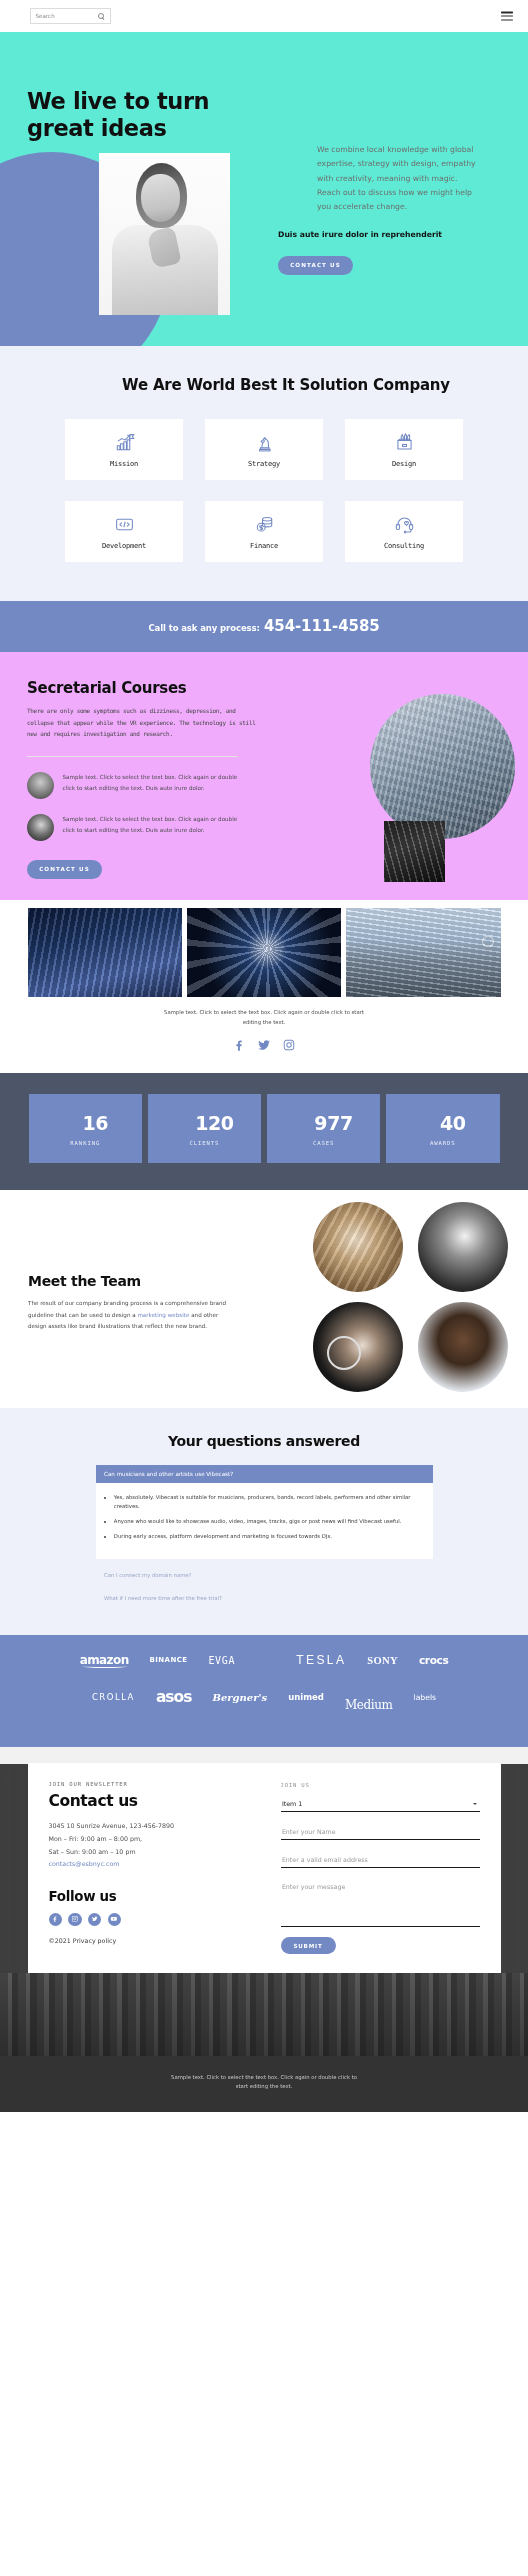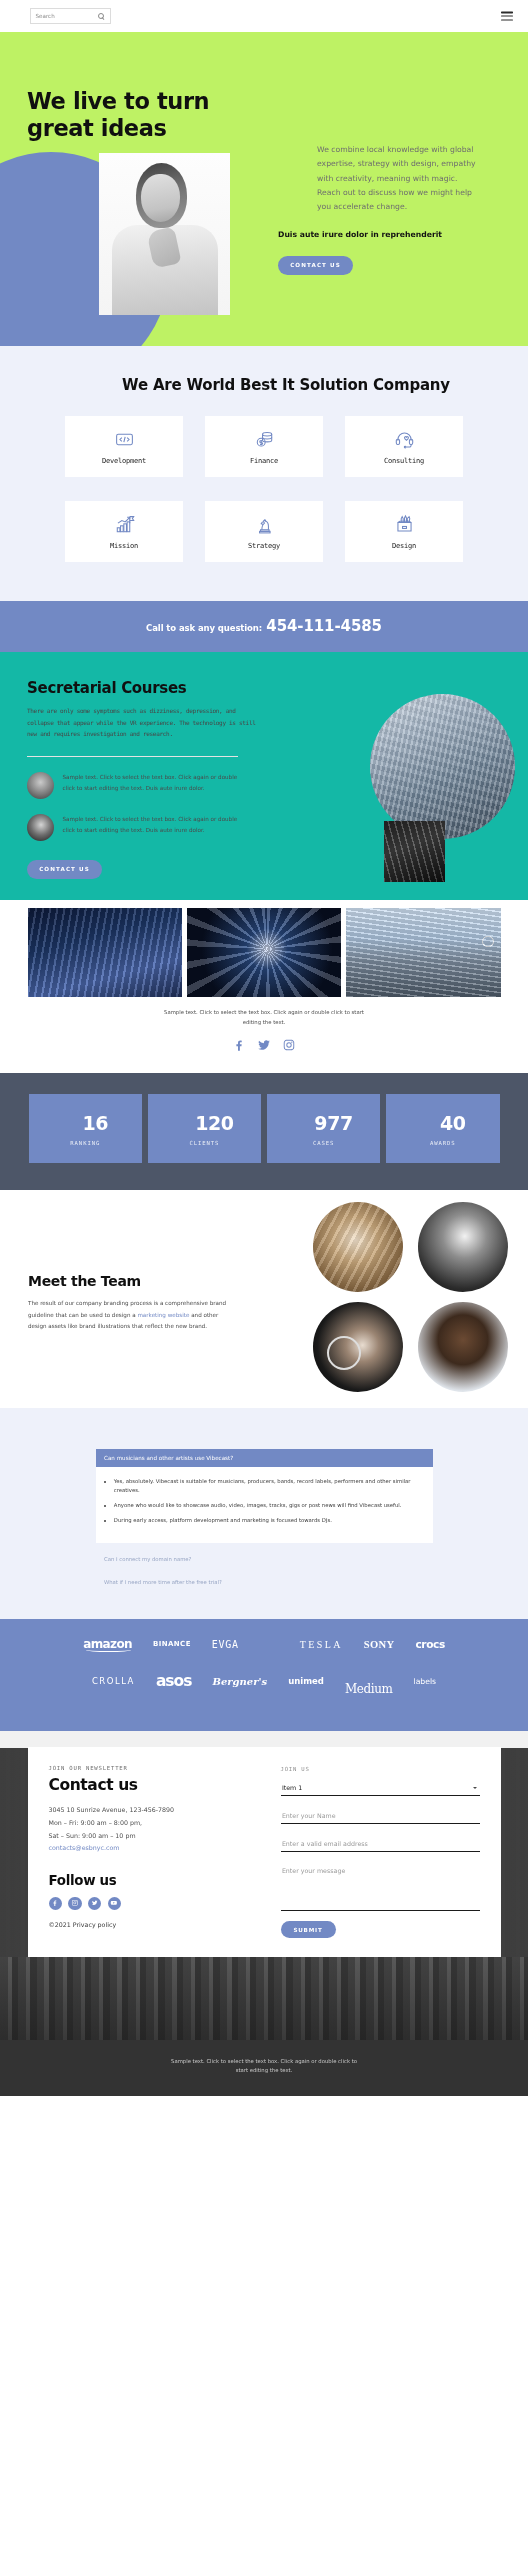--- a/index.html
+++ b/index.html
@@ -45,21 +45,21 @@
     transform-origin: left center;
   }
   .burger {
     position:absolute; right: 15.5px; top:50%; transform:translateY(-50%);
     width: 12px; height: 9.2px; display:flex; flex-direction:column;
     justify-content:space-between; cursor:pointer;
   }
   .burger span { display:block; height:1.5px; background:#2b2b2b; border-radius:0.7px; }
 
   
-  .hero { position: relative; height: 314px; background:#bef264; overflow:hidden; }
+  .hero { position: relative; height: 314px; background:#5eead4; overflow:hidden; }
   .hero-blob {
     position:absolute; left:-67px; top:120px; width: 236px; height: 236px;
     background:#7289c4; border-radius:50%;
   }
   .hero-h1 {
     position:absolute; left: 27px; top: 56px;
     font-size: 22.5px; line-height: 1.18; font-weight: 800;
     letter-spacing: -0.4px; color:#101010; width: 232px;
     font-family: "DejaVu Sans", sans-serif;
   }
@@ -143,21 +143,21 @@
     background:#7289c4; height: 51px;
     display:flex; align-items:center; justify-content:center;
   }
   .cta-text {
     font-size: 8.5px; font-weight: 800; color:#fff; letter-spacing:-0.1px;
     font-family: "DejaVu Sans", sans-serif;
   }
   .cta-num { font-size: 15px; font-weight: 800; margin-left:4.2px; }
 
   
-  .secret { position:relative; background:#14b8a6; padding: 27px 0 21px; min-height: 247px; }
+  .secret { position:relative; background:#f0abfc; padding: 27px 0 21px; min-height: 247px; }
   .secret-left { width: 232px; margin-left: 27px; }
   .secret-h2 {
     font-size: 15px; font-weight: 800; letter-spacing:-0.3px; color:#101010;
     font-family: "DejaVu Sans", sans-serif;
   }
   .secret-p {
     margin-top: 8.5px; font-size: 6px; line-height: 1.95; color:#474747;
     font-family: "DejaVu Sans Mono", monospace; letter-spacing:-0.3px;
   }
   .hr-line { margin-top: 15.5px; height:0.7px; background:#e3e3e3; width: 211px; }
@@ -298,21 +298,21 @@
   }
   .brand {
     color:#fff; white-space:nowrap; cursor:pointer;
     font-family: "DejaVu Sans", sans-serif;
   }
   .b-amazon { font-size: 12px; font-weight: 700; letter-spacing:-0.6px; position:relative; }
   .b-amazon::after{content:"";position:absolute;left:2.8px;right:1.4px;bottom:-1.4px;height:2.8px;
     border-bottom:1.4px solid #fff;border-radius:0 0 50% 50%;}
   .b-binance { font-size: 7px; font-weight: 700; letter-spacing: 0.4px; }
   .b-evga { font-size: 10px; font-weight: 400; letter-spacing: 0.7px; font-family:"DejaVu Sans Mono", monospace;}
-  .b-tesla { font-size: 10px; font-weight: 400; letter-spacing: 2.4px; font-family:Liberation Serif, serif;margin-left:40px;}
+  .b-tesla { font-size: 12px; font-weight: 400; letter-spacing: 2.4px; font-family:Liberation Sans, sans-serif;margin-left:40px;}
   .b-sony { font-size: 10.6px; font-weight: 700; letter-spacing: 0.3px; font-family:"Liberation Serif", serif;}
   .b-crocs { font-size: 10.6px; font-weight: 800; letter-spacing:-0.4px; }
   .b-crolla { font-size: 8.5px; font-weight: 400; letter-spacing: 1.5px; }
   .b-asos { font-size: 15.5px; font-weight: 800; letter-spacing:-1px; }
   .b-bergners { font-size: 10px; font-style:italic; font-weight:700; font-family:"DejaVu Serif", serif;}
   .b-unimed { font-size: 8.5px; font-weight: 800; }
   .b-medium { font-size: 12px; font-weight: 400; letter-spacing:-0.4px; font-family:"DejaVu Serif", serif;margin-top:15px;}
   .b-android { font-size: 7.7px; font-weight: 400; }
 
   
@@ -424,62 +424,20 @@
     <h1 class="hero-h1">We live to turn great ideas</h1>
     <div class="hero-right">
       <p class="hero-p">We combine local knowledge with global expertise, strategy with design, empathy with creativity, meaning with magic. Reach out to discuss how we might help you accelerate change.</p>
       <p class="hero-strong">Duis aute irure dolor in reprehenderit</p>
       <button class="btn-pill hero-btn">CONTACT US</button>
     </div>
   </div>
 
   <div class="services">
     <h2 class="sec-title">We Are World Best It Solution Company</h2>
-
-    <div class="cards-grid card-row2">
-      <div class="card">
-        <div class="ico">
-          <svg width="21" height="21" viewBox="0 0 32 32" fill="none" stroke="#7289c4" stroke-width="1.6">
-            <rect x="4" y="8" width="24" height="16" rx="2.5"></rect>
-            <path d="M12 13 l-3 3 3 3"></path>
-              <path d="M20 13 l3 3 -3 3"></path>
-              <path d="M17 12 l-2 8"></path>
-          </svg>
-        </div>
-        <div class="lbl">Development</div>
-      </div>
-
-      <div class="card">
-        <div class="ico">
-          <svg width="21" height="21" viewBox="0 0 32 32" fill="none" stroke="#7289c4" stroke-width="1.6">
-            <ellipse cx="20" cy="8" rx="7" ry="2.6"></ellipse>
-            <path d="M13 8 v9 c0 1.5 3 2.6 7 2.6 s7-1.1 7-2.6 V8"></path>
-            <path d="M13 12.5 c0 1.5 3 2.6 7 2.6 s7-1.1 7-2.6"></path>
-            <circle cx="11" cy="20" r="6"></circle>
-              <path d="M11 16.6 v6.8"></path>
-            <path d="M12.8 18 h-2.6 a1.4 1.4 0 0 0 0 2.8 h1.6 a1.4 1.4 0 0 1 0 2.8 H9.2"></path>
-          </svg>
-        </div>
-        <div class="lbl">Finance</div>
-      </div>
-
-      <div class="card">
-        <div class="ico">
-          <svg width="21" height="21" viewBox="0 0 32 32" fill="none" stroke="#7289c4" stroke-width="1.6">
-            <path d="M6 18 v-2 a10 10 0 0 1 20 0 v2"></path>
-            <rect x="3.5" y="15.5" width="5" height="8" rx="2.2"></rect>
-            <rect x="23.5" y="15.5" width="5" height="8" rx="2.2"></rect>
-            <path d="M26 23.5 v1.5 a2.5 2.5 0 0 1-2.5 2.5 H19"></path>
-            <circle cx="17" cy="27.5" r="1.3"></circle>
-            <path d="M16 13.2 c0-1.6 2.2-2.2 3-0.7 .8-1.5 3-0.9 3 .7 0 2-3 4-3 4 s-3-2-3-4z"></path>
-          </svg>
-        </div>
-        <div class="lbl">Consulting</div>
-      </div>
-    </div>
 
     <div class="cards-grid">
       <div class="card">
         <div class="ico">
           <svg width="21" height="21" viewBox="0 0 32 32" fill="none" stroke="#7289c4" stroke-width="1.6">
             <rect x="5" y="21" width="4" height="6"></rect>
               <rect x="10" y="18" width="4" height="9"></rect>
             <rect x="15" y="15" width="4" height="12"></rect>
               <rect x="20" y="12" width="4" height="15"></rect>
             <path d="M6 14 L12 10 L17 12 L24 5"></path>
@@ -511,25 +469,67 @@
               <path d="M6 13 l3 -2 h14 l3 2"></path>
             <path d="M11 13 V7 l1.5-3 1.5 3 v6"></path>
               <path d="M16 13 V6 l1.5-3 1.5 3 v7"></path>
             <path d="M21 13 l-1-6 3-3 1 3 -1 6"></path>
               <rect x="13" y="19" width="6" height="3"></rect>
           </svg>
         </div>
         <div class="lbl">Design</div>
       </div>
     </div>
+
+    <div class="cards-grid card-row2">
+      <div class="card">
+        <div class="ico">
+          <svg width="21" height="21" viewBox="0 0 32 32" fill="none" stroke="#7289c4" stroke-width="1.6">
+            <rect x="4" y="8" width="24" height="16" rx="2.5"></rect>
+            <path d="M12 13 l-3 3 3 3"></path>
+              <path d="M20 13 l3 3 -3 3"></path>
+              <path d="M17 12 l-2 8"></path>
+          </svg>
+        </div>
+        <div class="lbl">Development</div>
+      </div>
+
+      <div class="card">
+        <div class="ico">
+          <svg width="21" height="21" viewBox="0 0 32 32" fill="none" stroke="#7289c4" stroke-width="1.6">
+            <ellipse cx="20" cy="8" rx="7" ry="2.6"></ellipse>
+            <path d="M13 8 v9 c0 1.5 3 2.6 7 2.6 s7-1.1 7-2.6 V8"></path>
+            <path d="M13 12.5 c0 1.5 3 2.6 7 2.6 s7-1.1 7-2.6"></path>
+            <circle cx="11" cy="20" r="6"></circle>
+              <path d="M11 16.6 v6.8"></path>
+            <path d="M12.8 18 h-2.6 a1.4 1.4 0 0 0 0 2.8 h1.6 a1.4 1.4 0 0 1 0 2.8 H9.2"></path>
+          </svg>
+        </div>
+        <div class="lbl">Finance</div>
+      </div>
+
+      <div class="card">
+        <div class="ico">
+          <svg width="21" height="21" viewBox="0 0 32 32" fill="none" stroke="#7289c4" stroke-width="1.6">
+            <path d="M6 18 v-2 a10 10 0 0 1 20 0 v2"></path>
+            <rect x="3.5" y="15.5" width="5" height="8" rx="2.2"></rect>
+            <rect x="23.5" y="15.5" width="5" height="8" rx="2.2"></rect>
+            <path d="M26 23.5 v1.5 a2.5 2.5 0 0 1-2.5 2.5 H19"></path>
+            <circle cx="17" cy="27.5" r="1.3"></circle>
+            <path d="M16 13.2 c0-1.6 2.2-2.2 3-0.7 .8-1.5 3-0.9 3 .7 0 2-3 4-3 4 s-3-2-3-4z"></path>
+          </svg>
+        </div>
+        <div class="lbl">Consulting</div>
+      </div>
+    </div>
   </div>
 
   <div class="cta-band">
     <div class="cta-text">
-      <span>Call to ask any question:</span><span class="cta-num">454-111-4585</span>
+      <span>Call to ask any process:</span><span class="cta-num">454-111-4585</span>
     </div>
   </div>
 
   <div class="secret">
     <div class="secret-circle"></div>
     <div class="secret-square"></div>
     <div class="secret-left">
       <h2 class="secret-h2">Secretarial Courses</h2>
       <p class="secret-p">There are only some symptoms such as dizziness, depression, and collapse that appear while the VR experience. The technology is still new and requires investigation and research.</p>
       <div class="hr-line"></div>
@@ -598,20 +598,21 @@
       <div class="t-av tav3"></div>
       <div class="t-av tav4"></div>
     </div>
     <div class="team-left">
       <h2 class="team-h2">Meet the Team</h2>
       <p class="team-p"><span>The result of our company branding process is a comprehensive brand guideline that can be used to design a </span><a href="#">marketing website</a><span> and other design assets like brand illustrations that reflect the new brand.</span></p>
     </div>
   </div>
 
   <div class="faq">
+    <h2 class="faq-title">Your questions answered</h2>
     <div class="faq-box">
       <div class="faq-head">Can musicians and other artists use Vibecast?</div>
       <div class="faq-body">
         <ul>
           <li>Yes, absolutely. Vibecast is suitable for musicians, producers, bands, record labels, performers and other similar creatives.</li>
           <li>Anyone who would like to showcase audio, video, images, tracks, gigs or post news will find Vibecast useful.</li>
           <li>During early access, platform development and marketing is focused towards DJs.</li>
         </ul>
       </div>
     </div>

